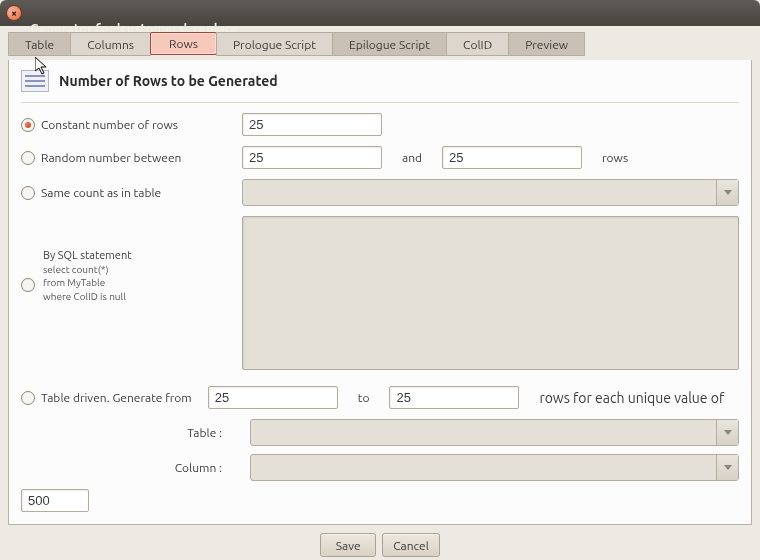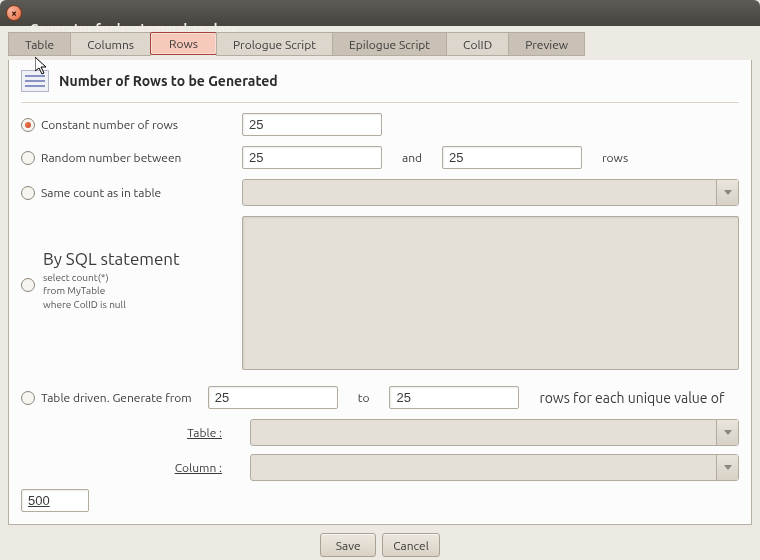--- a/index.html
+++ b/index.html
@@ -167,29 +167,28 @@
     border: 1px solid #b3ab9e;
     border-radius: 2px;
     box-shadow: inset 1px 1px 2px rgba(0,0,0,0.08);
   }
   .sql-block {
     font-size: 11px;
     line-height: 1.35;
     padding-left: 22px;
     width: 205px;
   }
-  .sql-block .title-line { font-size: 17px; }
+  .sql-block .title-line { font-size: 11px; }
   .sql-block .ex { font-size: 10px; color: #555; }
   .right-text { font-size: 14px; }
   .form-row {
     display: flex;
     align-items: center;
     gap: 24px;
     margin-bottom: 8px;
-    text-decoration: underline;
   }
   .form-label {
     width: 205px;
     text-align: right;
     padding-right: 4px;
     flex-shrink: 0;
   }
   .footer {
     display: flex;
     justify-content: center;

